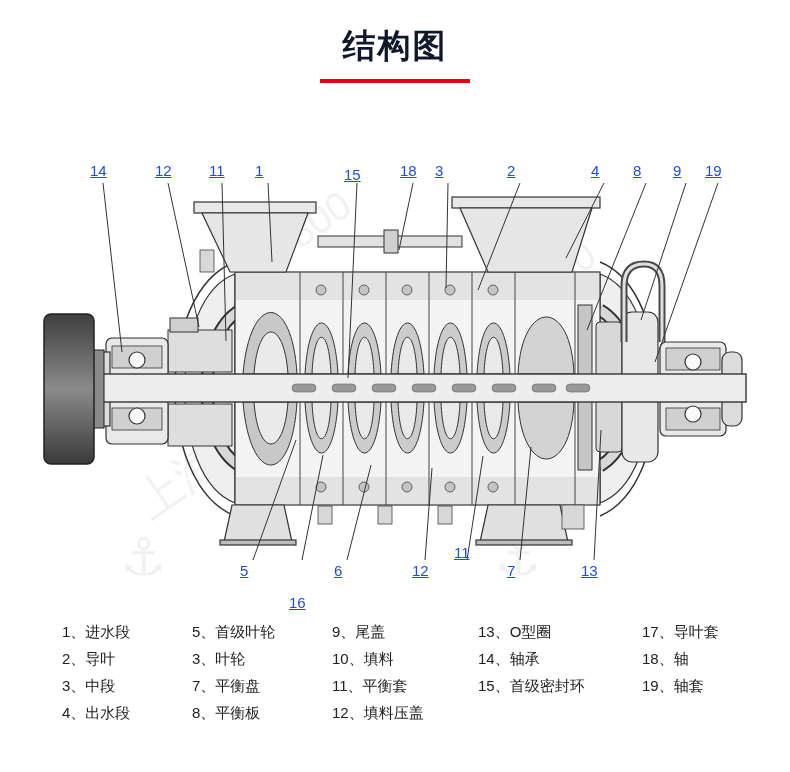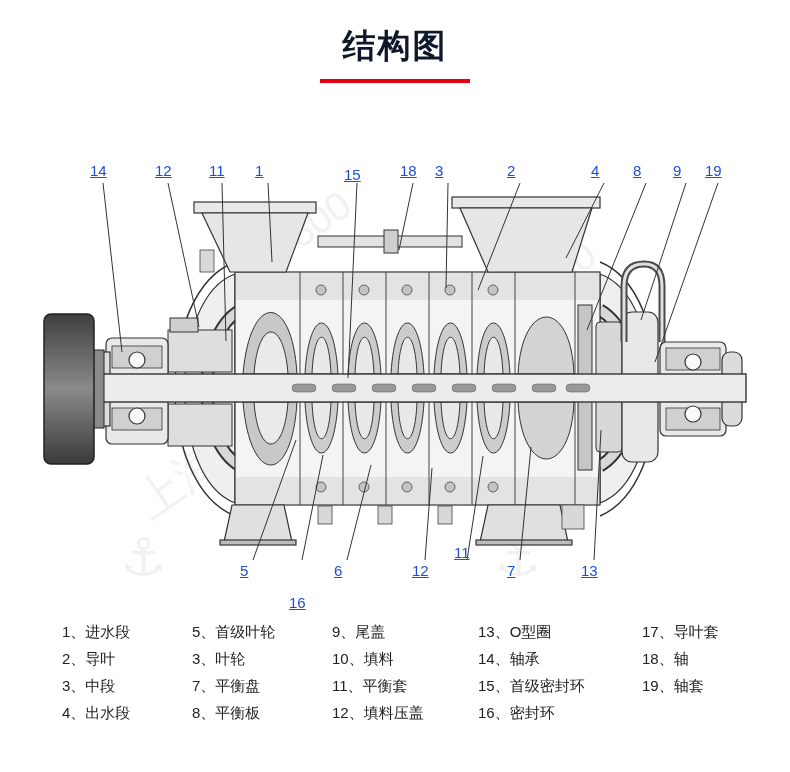--- a/index.html
+++ b/index.html
@@ -269,20 +269,19 @@
   <div class="legend-col c3">
     <span>9、尾盖</span>
     <span>10、填料</span>
     <span>11、平衡套</span>
     <span>12、填料压盖</span>
   </div>
   <div class="legend-col c4">
     <span>13、O型圈</span>
     <span>14、轴承</span>
     <span>15、首级密封环</span>
-    <span>16、密封环</span>
   </div>
   <div class="legend-col c5">
     <span>17、导叶套</span>
     <span>18、轴</span>
     <span>19、轴套</span>
   </div>
 </div>
 
 </body></html>

